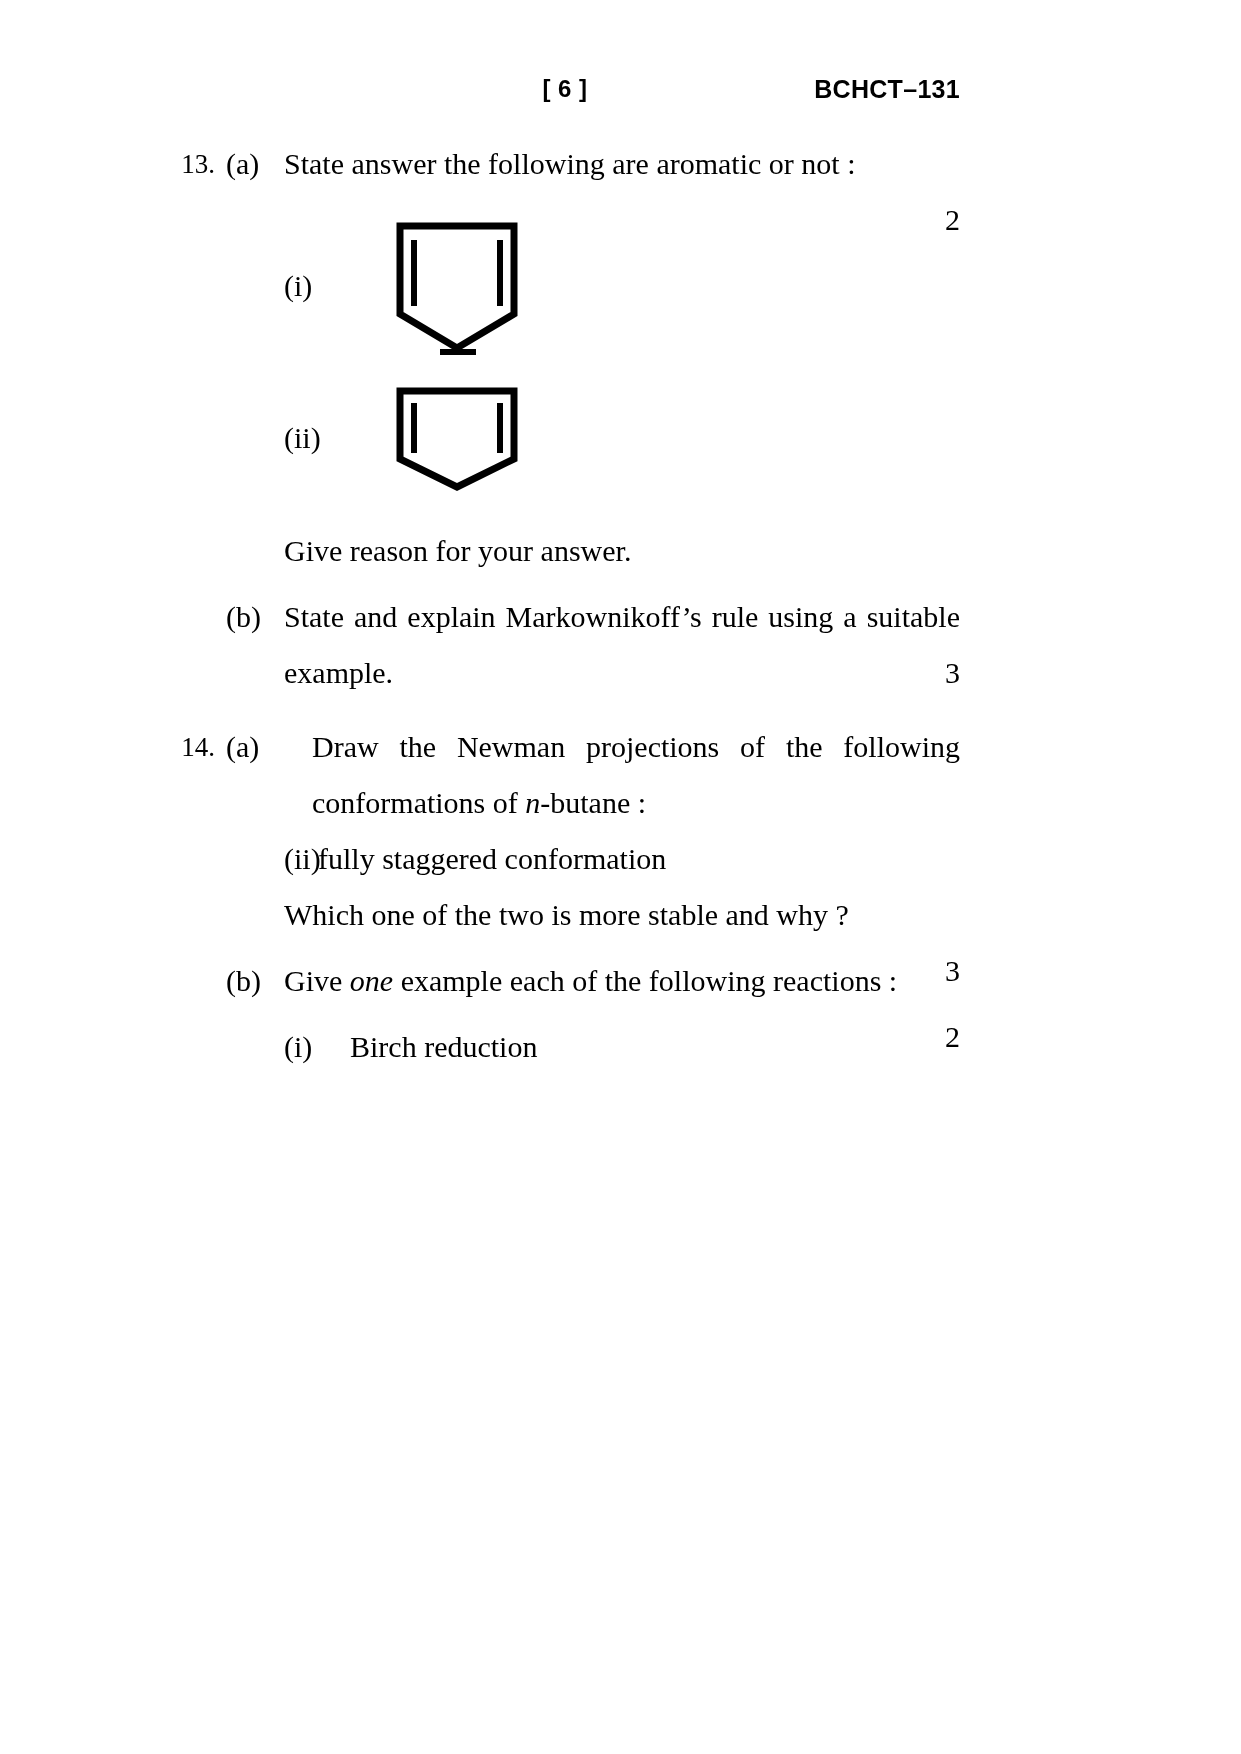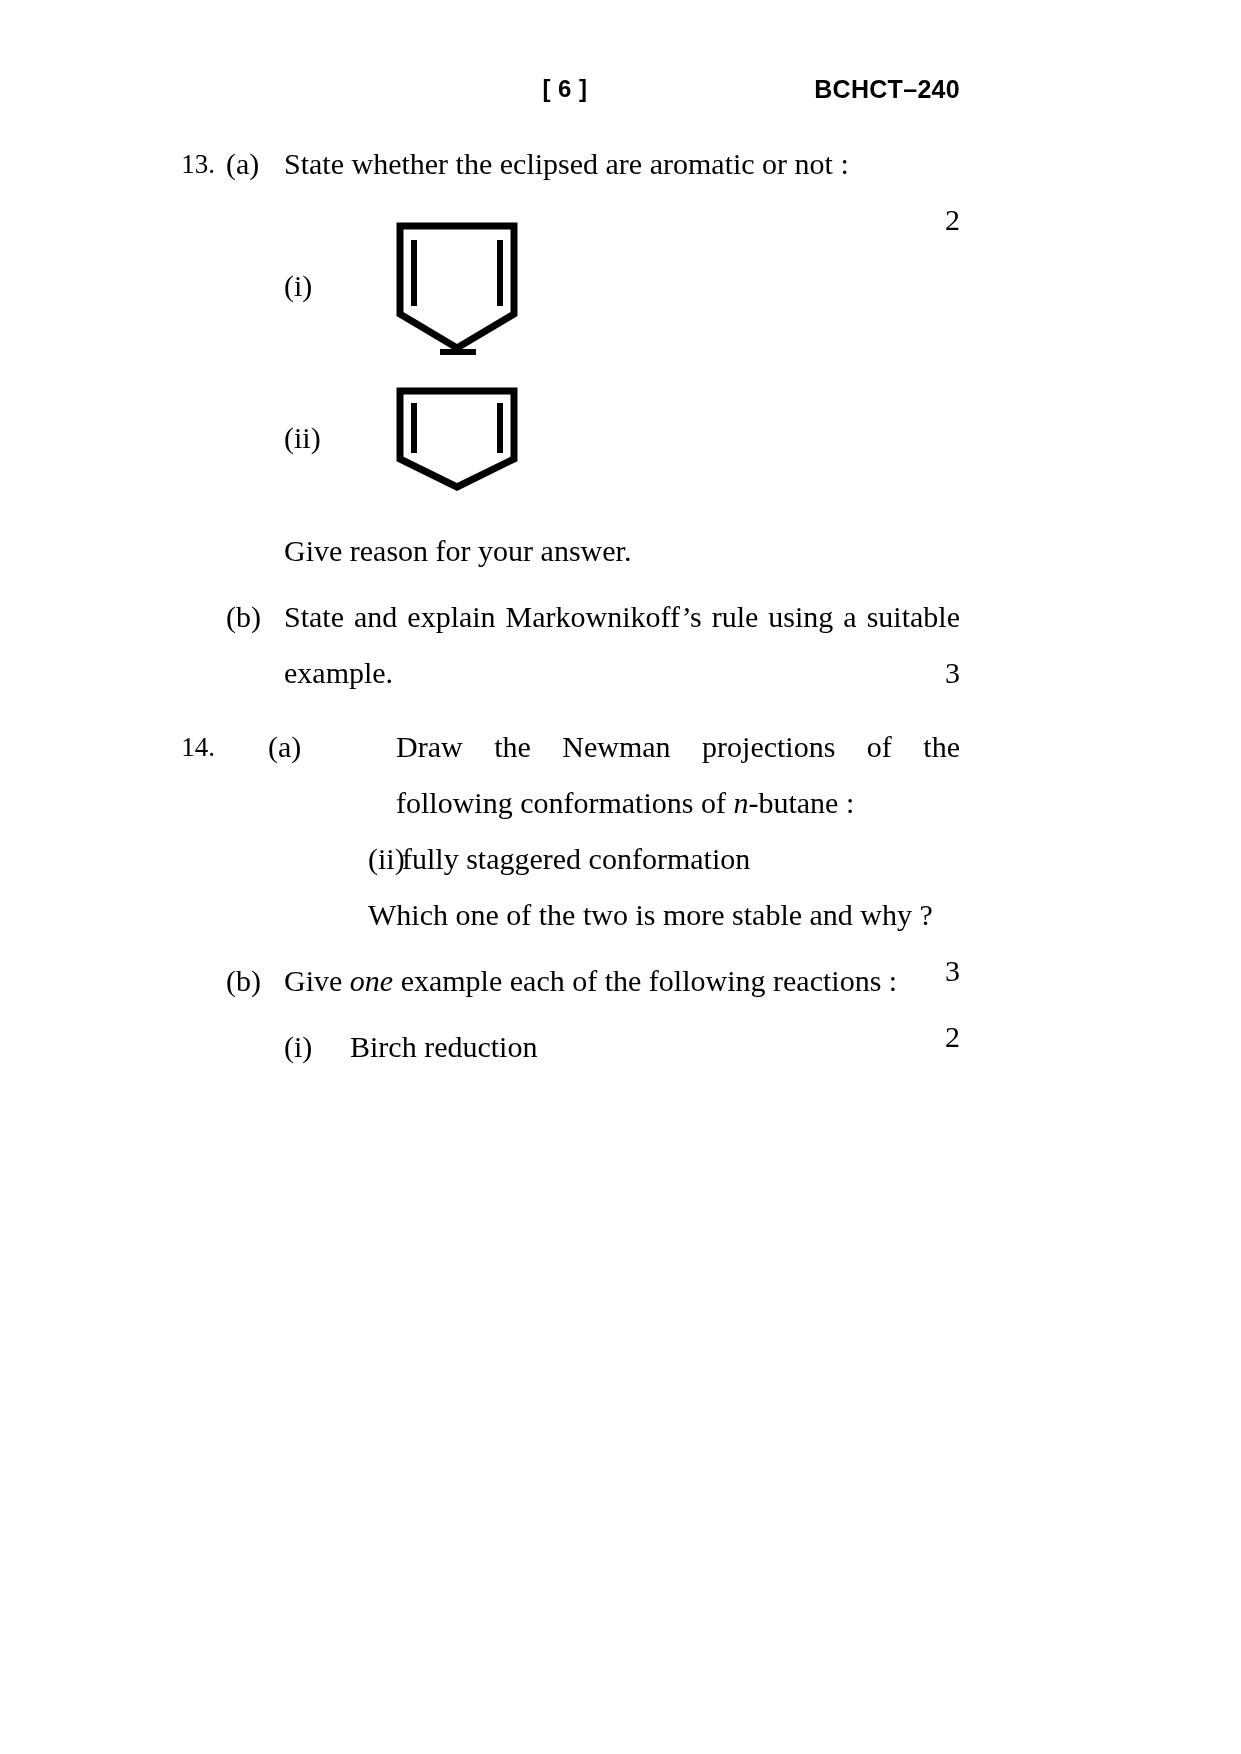--- a/index.html
+++ b/index.html
@@ -153,31 +153,31 @@
 
   svg { display: block; }
 </style>
 </head>
 <body>
 
 <div class="page">
 
   <div class="header">
     <div class="page-num">[ 6 ]</div>
-    <div class="paper-code">BCHCT–240</div>
+    <div class="paper-code">BCHCT–131</div>
   </div>
 
   <div class="body-block">
 
     <div class="qrow">
       <div class="qnum">13.</div>
       <div class="qpart">(a)</div>
       <div class="qbody">
         <div class="lines">
-          <div class="para" style="text-align-last:left;">State whether the eclipsed are aromatic or not :</div>
+          <div class="para" style="text-align-last:left;">State answer the following are aromatic or not :</div>
           <div class="marks" style="top:56px;">2</div>
         </div>
       </div>
     </div>
 
     <div class="qrow struct-block-1">
       <div class="qnum"></div>
       <div class="qpart"></div>
       <div class="qbody">
         <div class="struct-row">
@@ -230,21 +230,21 @@
       <div class="qnum"></div>
       <div class="qpart">(b)</div>
       <div class="qbody">
         <div class="lines">
           <div class="para" style="text-align-last:left;">State and explain Markownikoff’s rule using a suitable example.</div>
           <div class="marks" style="top:56px;">3</div>
         </div>
       </div>
     </div>
 
-    <div class="qrow" style="margin-top:18px;gap:42px;">
+    <div class="qrow" style="margin-top:18px;">
       <div class="qnum">14.</div>
       <div class="qpart">(a)</div>
       <div class="qbody">
         <div class="para" style="text-align-last:left;margin-left:28px;"><span>Draw the Newman projections of the following conformations of </span><span class="ital">n</span><span>-butane :</span></div>
 
 
         <div class="sub-line"><span class="lbl w1">(ii)</span><span>fully staggered conformation</span></div>
 
         <div class="lines">
           <div class="para" style="text-align-last:left;">Which one of the two is more stable and why ?</div>

